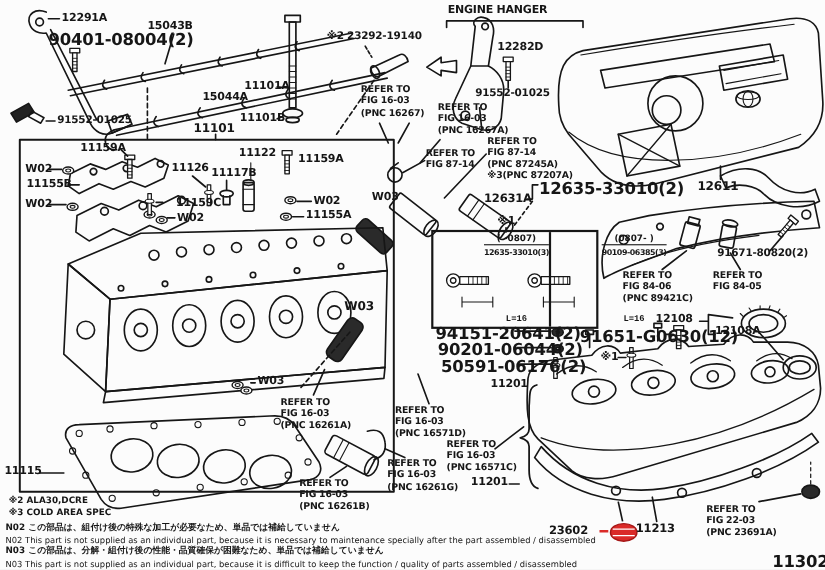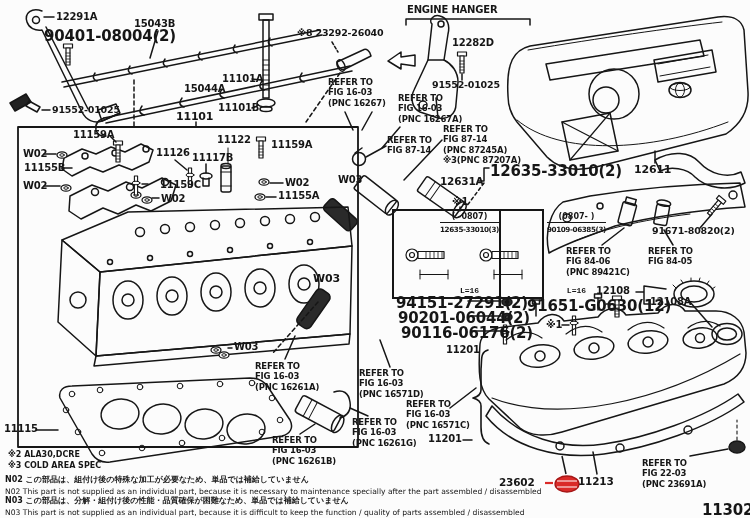--- a/index.html
+++ b/index.html
@@ -319,21 +319,21 @@
 </svg>
 
 <span class="lbl" style="left:56px;top:12px">12291A</span>
 <span class="lbl s9" style="left:44px;top:29px">90401-08004(2)</span>
 <span class="lbl" style="left:134px;top:19px">15043B</span>
 <span class="lbl s95" style="left:52px;top:105px">91552-01025</span>
 <span class="lbl" style="left:184px;top:84px">15044A</span>
 <span class="lbl" style="left:222px;top:74px">11101A</span>
 <span class="lbl" style="left:218px;top:103px">11101B</span>
 <span class="lbl s11" style="left:176px;top:111px">11101</span>
-<span class="lbl s95" style="left:297px;top:28px">※8 23292-26040</span>
+<span class="lbl s95" style="left:297px;top:28px">※2 23292-19140</span>
 <span class="lbl" style="left:407px;top:5px">ENGINE HANGER</span>
 <span class="lbl" style="left:452px;top:38px">12282D</span>
 <span class="lbl s95" style="left:432px;top:80px">91552-01025</span>
 
 <span class="lbl" style="left:73px;top:130px">11159A</span>
 <span class="lbl" style="left:23px;top:149px">W02</span>
 <span class="lbl" style="left:24px;top:163px">11155B</span>
 <span class="lbl" style="left:23px;top:181px">W02</span>
 <span class="lbl" style="left:156px;top:148px">11126</span>
 <span class="lbl" style="left:192px;top:153px">11117B</span>
@@ -371,23 +371,23 @@
     <div class="ppart">12635-33010(3)</div>
     <div class="plen">L=16</div>
   </div>
   <div class="pcol">
     <div class="phead">(0807-    )</div>
     <div class="ppart">90109-06385(3)</div>
     <div class="plen">L=16</div>
   </div>
 </div>
 
-<span class="lbl s9" style="left:396px;top:296px">94151-27291(2)</span>
+<span class="lbl s9" style="left:396px;top:296px">94151-20641(2)</span>
 <span class="lbl s9" style="left:398px;top:311px">90201-06044(2)</span>
-<span class="lbl s9" style="left:401px;top:326px">90116-06176(2)</span>
+<span class="lbl s9" style="left:401px;top:326px">50591-06176(2)</span>
 <span class="lbl s9" style="left:527px;top:299px">91651-G0630(12)</span>
 <span class="lbl" style="left:546px;top:320px">※1</span>
 
 <span class="lbl s11" style="left:634px;top:164px">12611</span>
 <span class="lbl s95" style="left:652px;top:226px">91671-80820(2)</span>
 <div class="refer" style="left:566px;top:246px">REFER TO
 FIG 84-06
 (PNC 89421C)</div>
 <div class="refer" style="left:648px;top:246px">REFER TO
 FIG 84-05</div>

